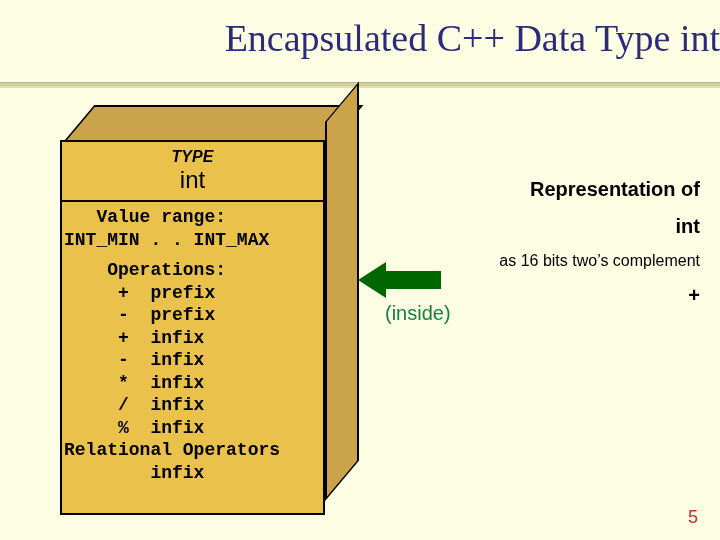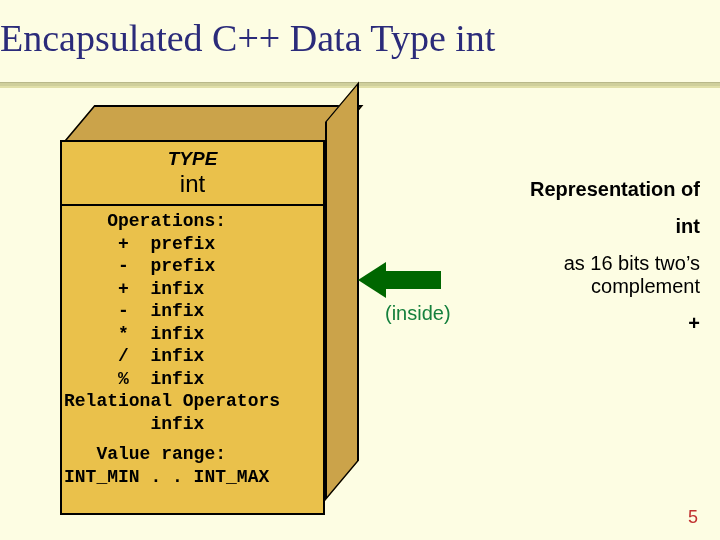--- a/index.html
+++ b/index.html
@@ -14,21 +14,21 @@
   .slide {
     position: relative;
     width: 720px;
     height: 540px;
   }
   .title {
     position: absolute;
     top: 16px;
     left: 0;
     width: 720px;
-    text-align: left;
+    text-align: right;
     font-family: Georgia, 'Times New Roman', serif;
     font-size: 38px;
     font-weight: normal;
     color: #2b2b7a;
   }
   .hr-band {
     position: absolute;
     top: 82px;
     left: 0;
     width: 720px;
@@ -66,21 +66,21 @@
   }
   .box-header {
     text-align: center;
     padding-top: 6px;
     padding-bottom: 4px;
   }
   .type-label {
     font-family: 'Comic Sans MS', cursive, sans-serif;
     font-weight: bold;
     font-style: italic;
-    font-size: 19px;
+    font-size: 16px;
     color: #000;
   }
   .int-label {
     font-family: Arial, sans-serif;
     font-size: 24px;
     color: #000;
   }
   .hr-inner {
     border: none;
     border-top: 2px solid #000;
@@ -122,21 +122,21 @@
   }
 
   .right-col {
     position: absolute;
     width: 225px;
     font-family: Arial, sans-serif;
     text-align: center;
     color: #000;
   }
   .right-col .bold { font-weight: bold; font-size: 20px; }
-  .right-col .plain { font-size: 20px; }
+  .right-col .plain { font-size: 16px; }
   .right-col .sp { height: 14px; }
 
   .pagenum {
     position: absolute;
     right: 22px;
     bottom: 12px;
     font-size: 18px;
     color: #c03030;
   }
 </style>
@@ -150,32 +150,32 @@
 
   <div class="box-top" style="left:78px; top:105px;"></div>
   <div class="box-side" style="left:325px; top:122px;"></div>
 
   <div class="box-front" style="left:60px; top:140px;">
     <div class="box-header">
       <div class="type-label">TYPE</div>
       <div class="int-label">int</div>
     </div>
     <hr class="hr-inner">
+    <div class="mono-block">   Value range:
+INT_MIN . . INT_MAX</div>
     <div class="mono-block">    Operations:
      +  prefix
      -  prefix
      +  infix
      -  infix
      *  infix
      /  infix
      %  infix
 Relational Operators
         infix</div>
-    <div class="mono-block">   Value range:
-INT_MIN . . INT_MAX</div>
   </div>
 
   <div class="arrow" style="left:358px; top:262px;">
     <div class="arrow-head"></div>
     <div class="arrow-shaft"></div>
   </div>
   <div class="inside-label" style="left:385px; top:302px;">(inside)</div>
 
   <div class="right-col" style="left:475px; top:178px;text-align:right;">
     <div class="bold">Representation of</div>

